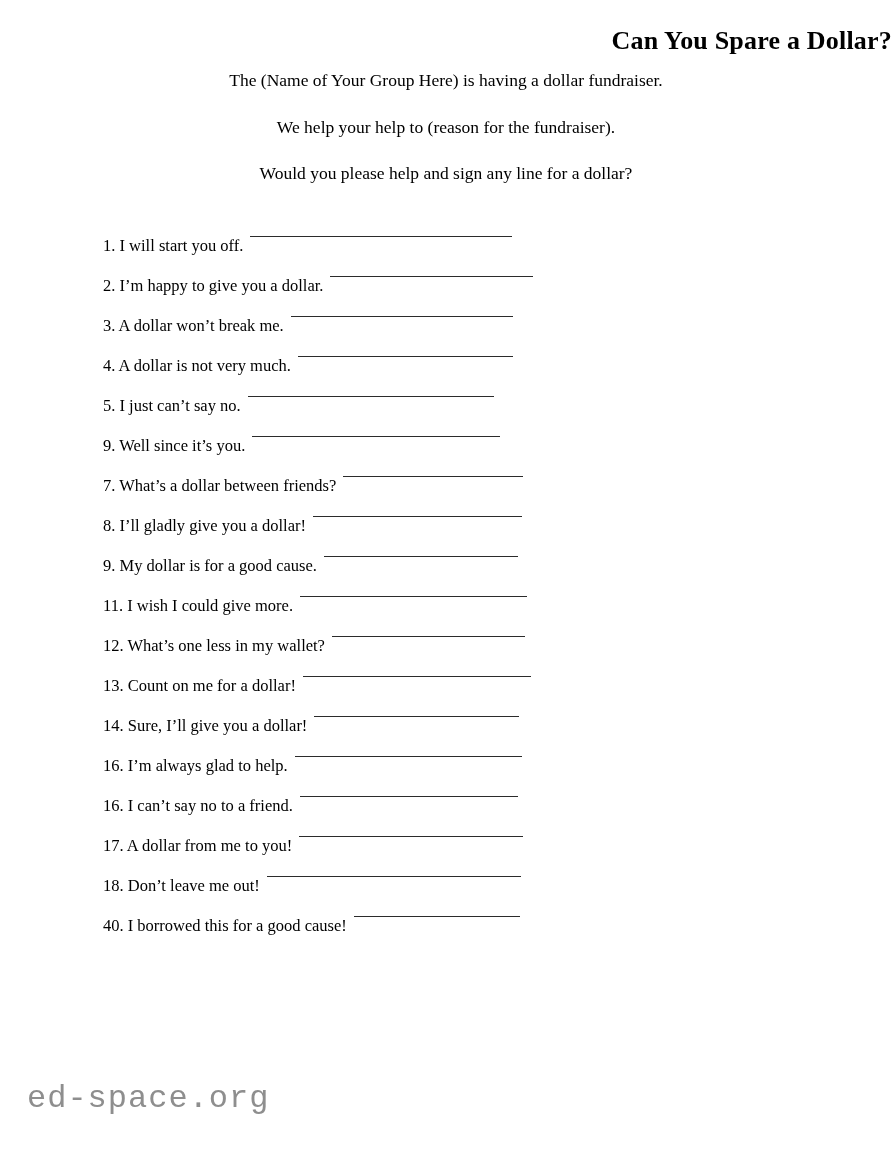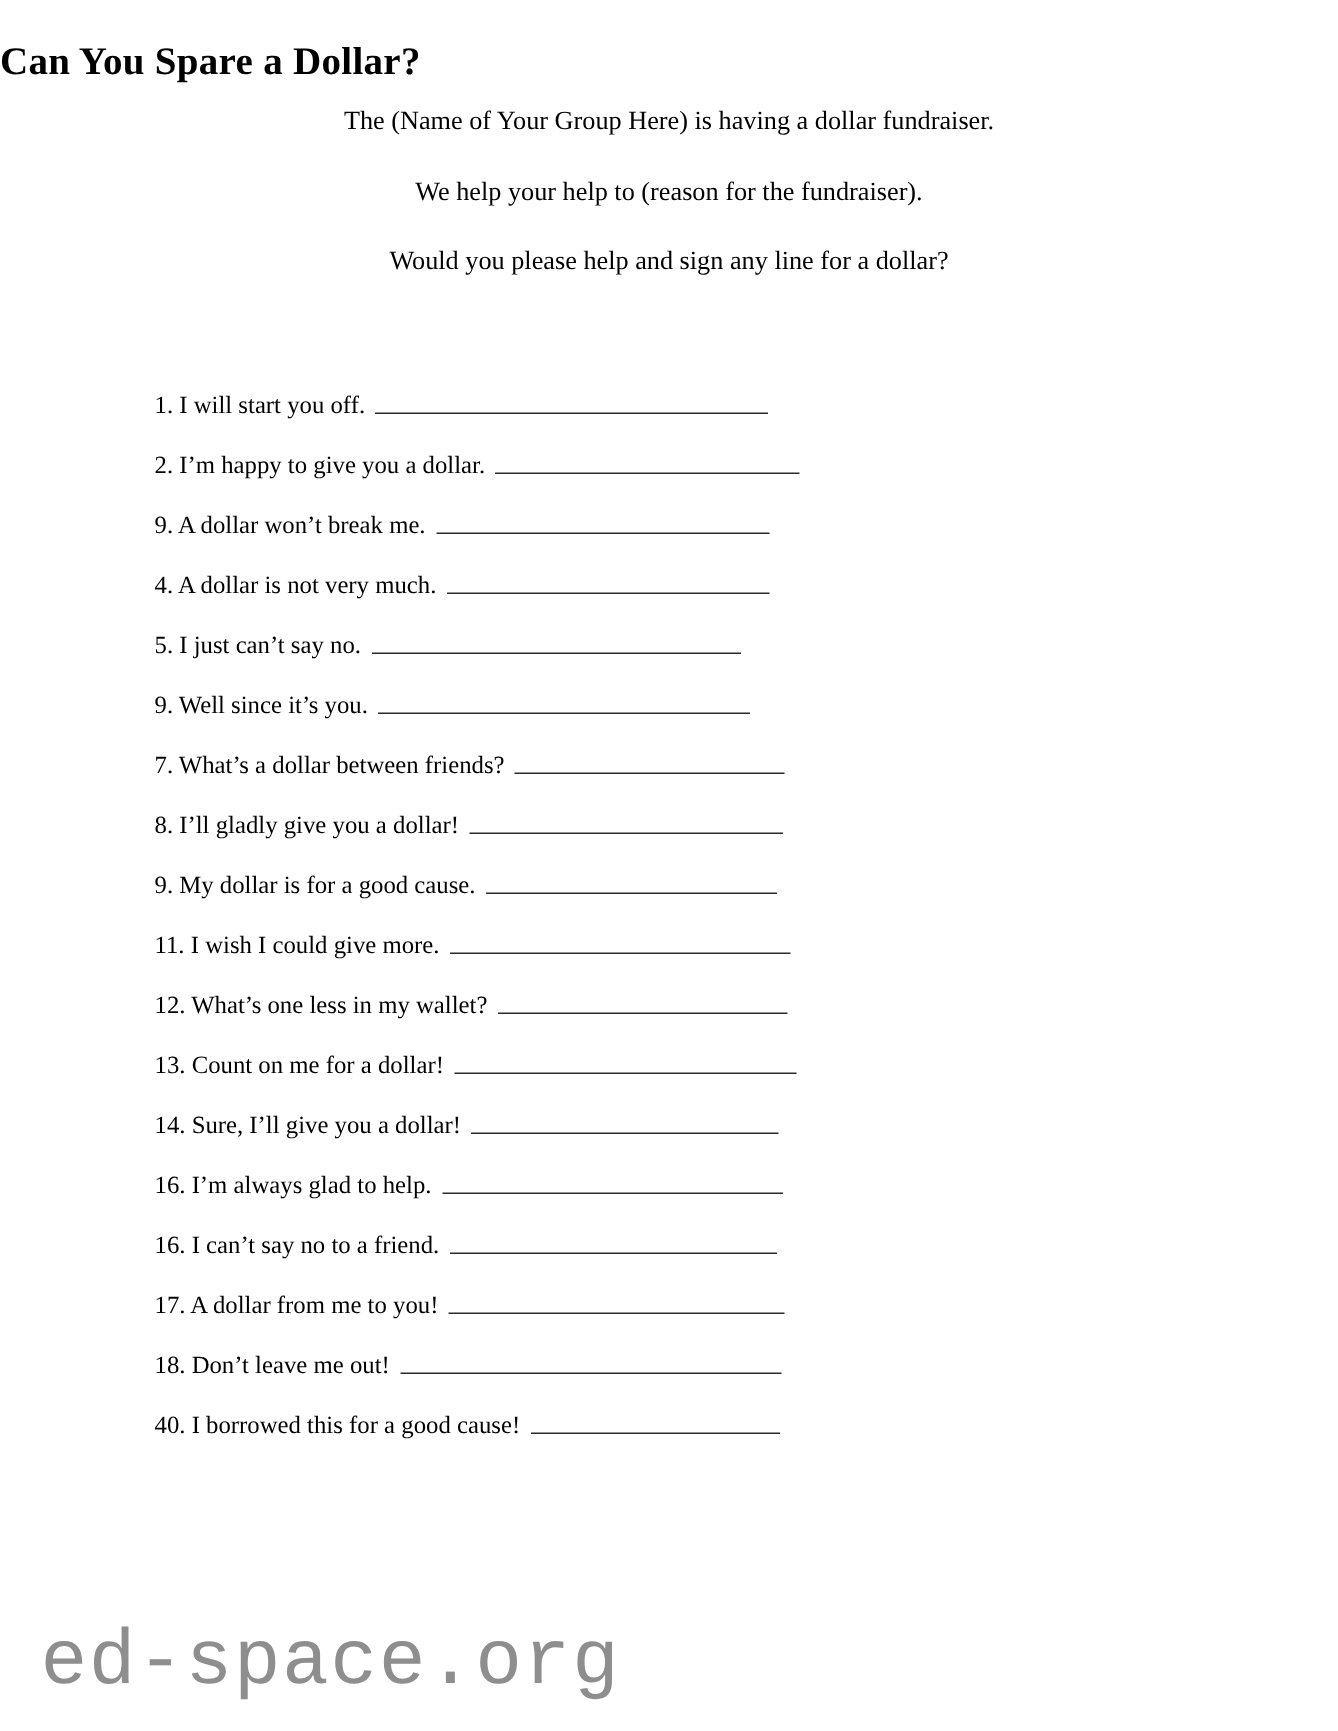--- a/index.html
+++ b/index.html
@@ -20,21 +20,21 @@
     inset: 0;
     background: #ffffff;
   }
 
   
   .doc-title {
     position: absolute;
     top: 26px;
     left: 0;
     width: 892px;
-    text-align: left;
+    text-align: right;
     font-size: 26px;
     font-weight: bold;
     letter-spacing: 0.2px;
     line-height: 1.15;
   }
   .intro-block {
     position: absolute;
     top: 72px;
     left: 0;
     width: 892px;
@@ -49,21 +49,21 @@
 
   
   .list {
     position: absolute;
     top: 238px;
     left: 103px;
     width: 700px;
   }
   .list-item {
     display: flex;
-    align-items: flex-end;
+    align-items: flex-start;
     height: 40px;
   }
   .item-text {
     font-size: 16.5px;
     line-height: 1;
     white-space: nowrap;
     flex: 0 0 auto;
   }
   .item-rule {
     flex: 0 0 auto;
@@ -73,21 +73,21 @@
     position: relative;
     top: -2px;
   }
 
   
   .watermark {
     position: absolute;
     left: 27px;
     top: 1083px;
     font-family: "Liberation Mono", "DejaVu Sans Mono", monospace;
-    font-size: 52px;
+    font-size: 32px;
     letter-spacing: 1px;
     color: #8e8e8e;
     white-space: nowrap;
     line-height: 1;
   }
 </style>
 </head>
 <body>
 
 <div class="page">
@@ -103,21 +103,21 @@
   <div class="list" id="signature-list">
       <div class="list-item">
         <span class="item-text">1. I will start you off.</span>
         <span class="item-rule" style="width: 262px;"></span>
       </div>
       <div class="list-item">
         <span class="item-text">2. I’m happy to give you a dollar.</span>
         <span class="item-rule" style="width: 203px;"></span>
       </div>
       <div class="list-item">
-        <span class="item-text">9. A dollar won’t break me.</span>
+        <span class="item-text">3. A dollar won’t break me.</span>
         <span class="item-rule" style="width: 222px;"></span>
       </div>
       <div class="list-item">
         <span class="item-text">4. A dollar is not very much.</span>
         <span class="item-rule" style="width: 215px;"></span>
       </div>
       <div class="list-item">
         <span class="item-text">5. I just can’t say no.</span>
         <span class="item-rule" style="width: 246px;"></span>
       </div>

